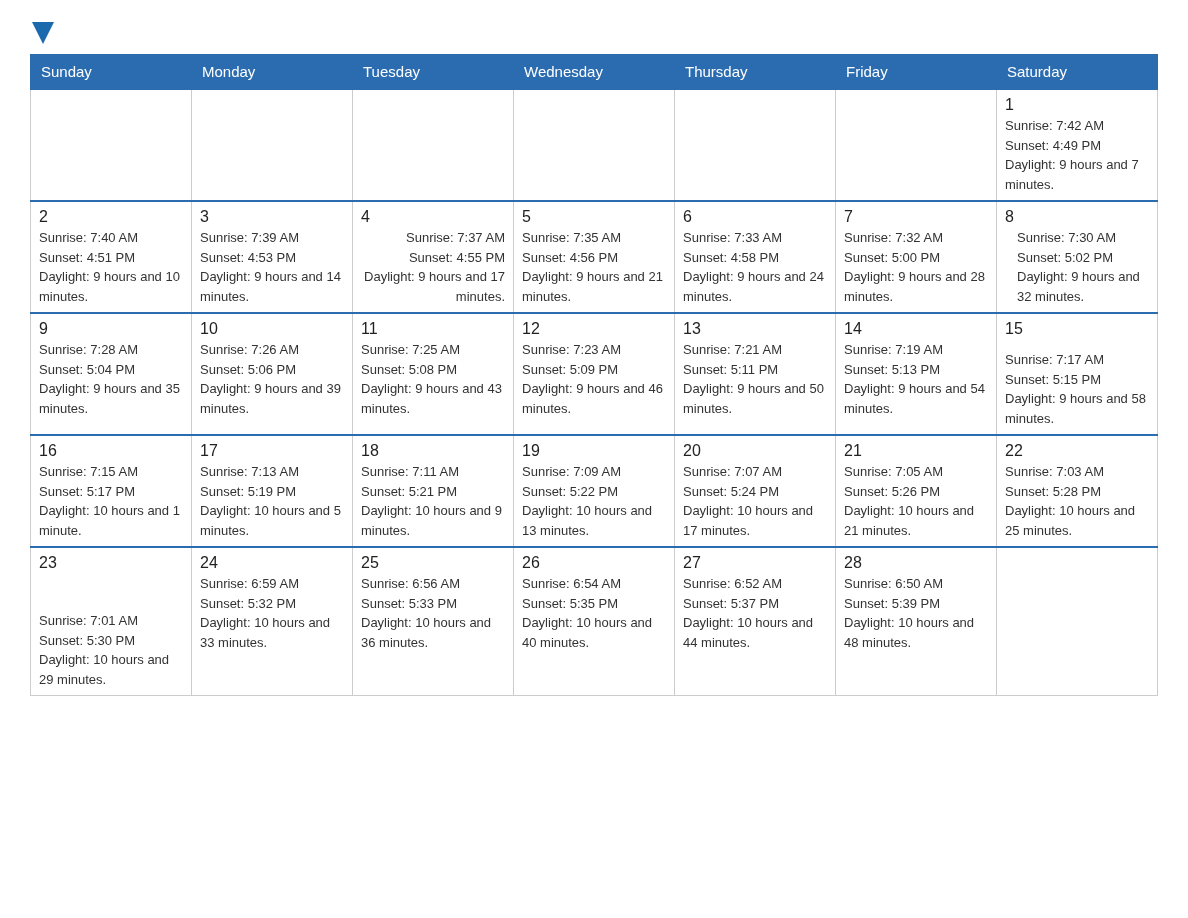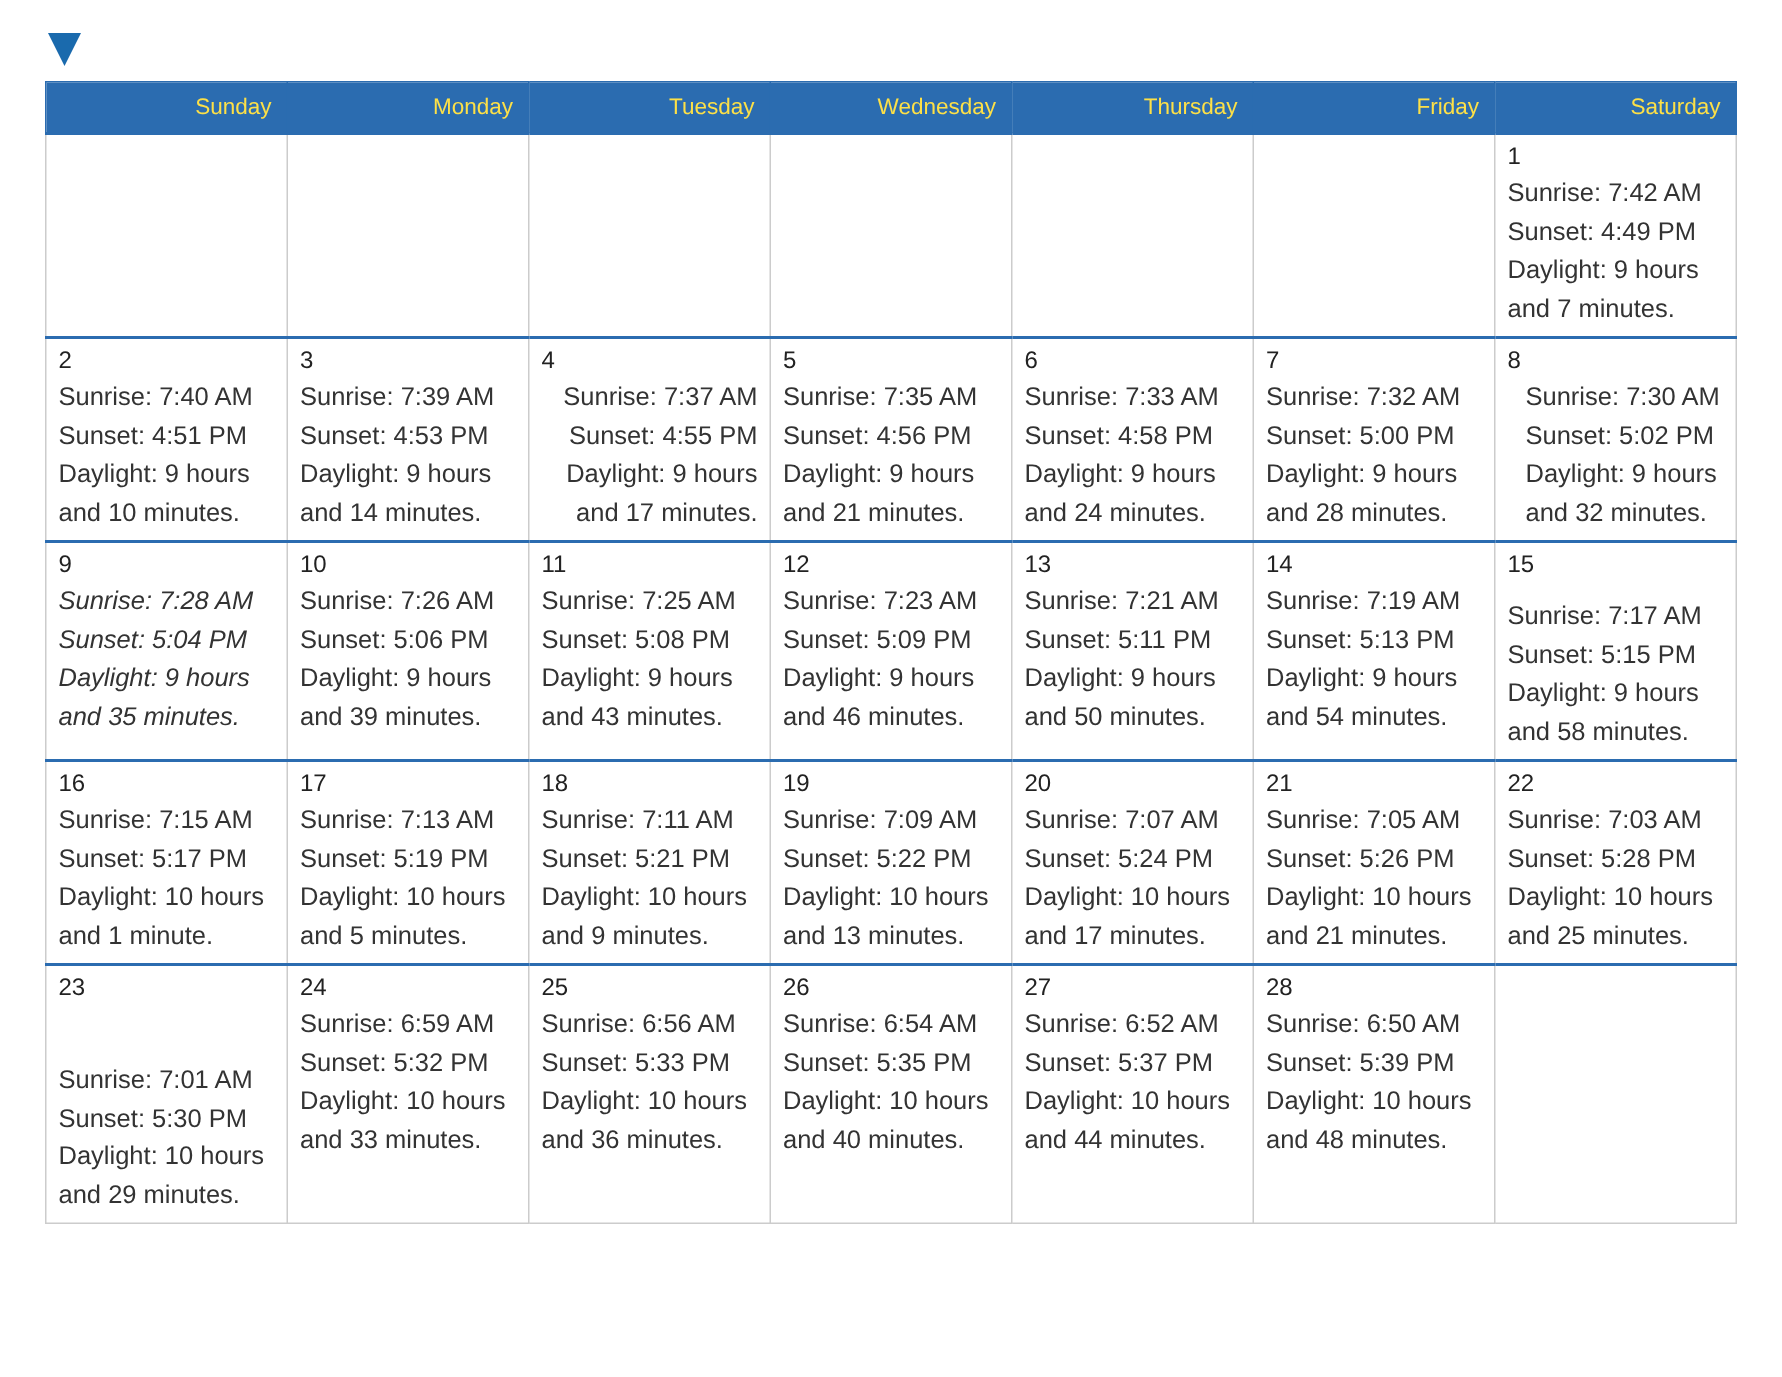--- a/index.html
+++ b/index.html
@@ -45,45 +45,45 @@
       color: #333;
       margin-top: 4px;
     }
     .calendar {
       width: 100%;
       border-collapse: collapse;
       margin-top: 10px;
     }
     .calendar th {
       background-color: #2b6cb0;
-      color: #fde047;
+      color: #ffffff;
       font-size: 15px;
       font-weight: normal;
       padding: 8px 10px;
-      text-align: right;
+      text-align: left;
       border: 1px solid #2b6cb0;
     }
     .calendar td {
       vertical-align: top;
       width: 14.28%;
       padding: 6px 8px;
       border: 1px solid #ccc;
       min-height: 100px;
       font-size: 12px;
       color: #333;
     }
     .day-number {
       font-size: 16px;
       font-weight: normal;
       color: #222;
       margin-bottom: 2px;
       display: block;
     }
     .day-info {
-      font-size: 17px;
+      font-size: 13px;
       line-height: 1.5;
       color: #333;
     }
     .empty-cell {
       background: #fff;
     }
     tr.week-row td {
       border-top: 2px solid #2b6cb0;
     }
     .calendar thead tr th {
@@ -178,21 +178,21 @@
         <td>
           <span class="day-number">8</span>
           <div class="day-info" style="white-space: pre-line; margin-left: 12px;">Sunrise: 7:30 AM
 Sunset: 5:02 PM
 Daylight: 9 hours and 32 minutes.</div>
         </td>
       </tr>
       <tr class="week-row">
         <td>
           <span class="day-number">9</span>
-          <div class="day-info" style="white-space: pre-line; font-style: italic;">Sunrise: 7:28 AM
+          <div class="day-info" style="white-space: pre-line;">Sunrise: 7:28 AM
 Sunset: 5:04 PM
 Daylight: 9 hours and 35 minutes.</div>
         </td>
         <td>
           <span class="day-number">10</span>
           <div class="day-info" style="white-space: pre-line;">Sunrise: 7:26 AM
 Sunset: 5:06 PM
 Daylight: 9 hours and 39 minutes.</div>
         </td>
         <td>

